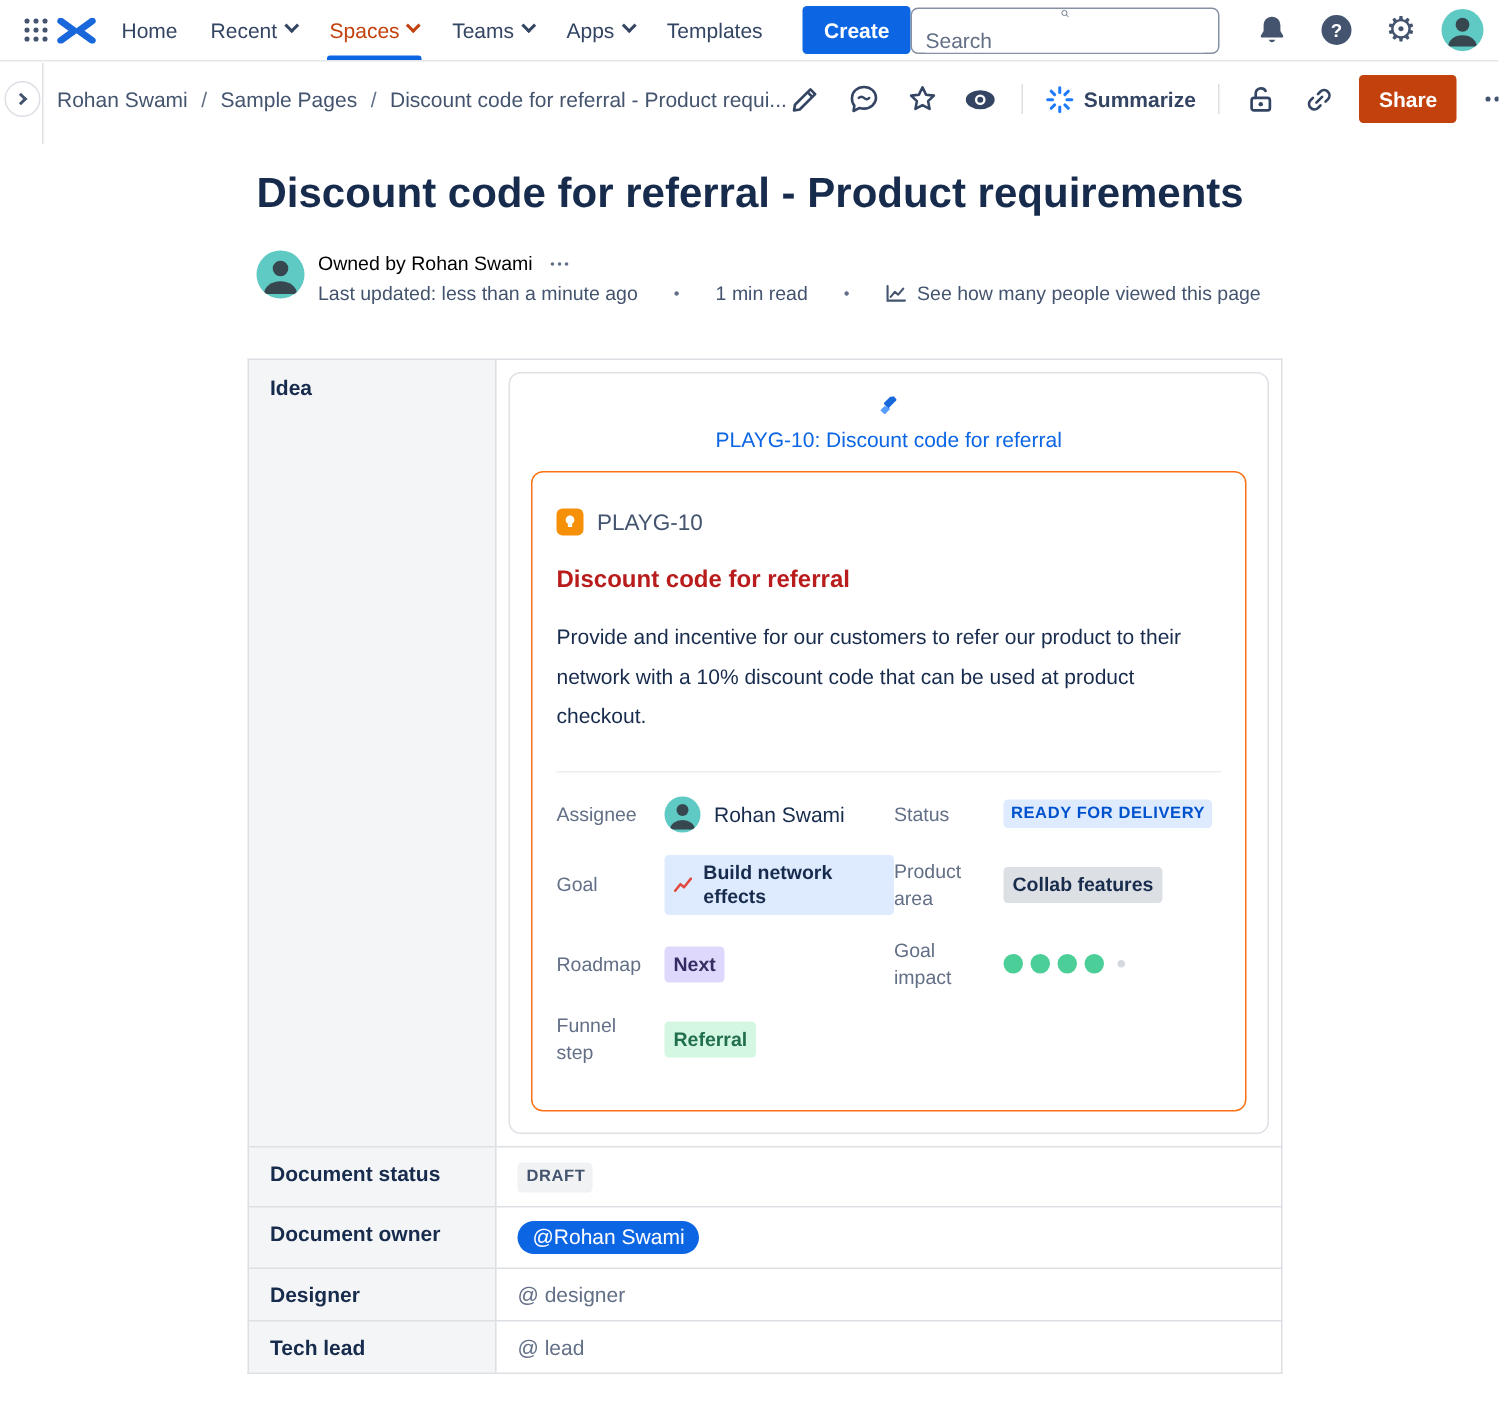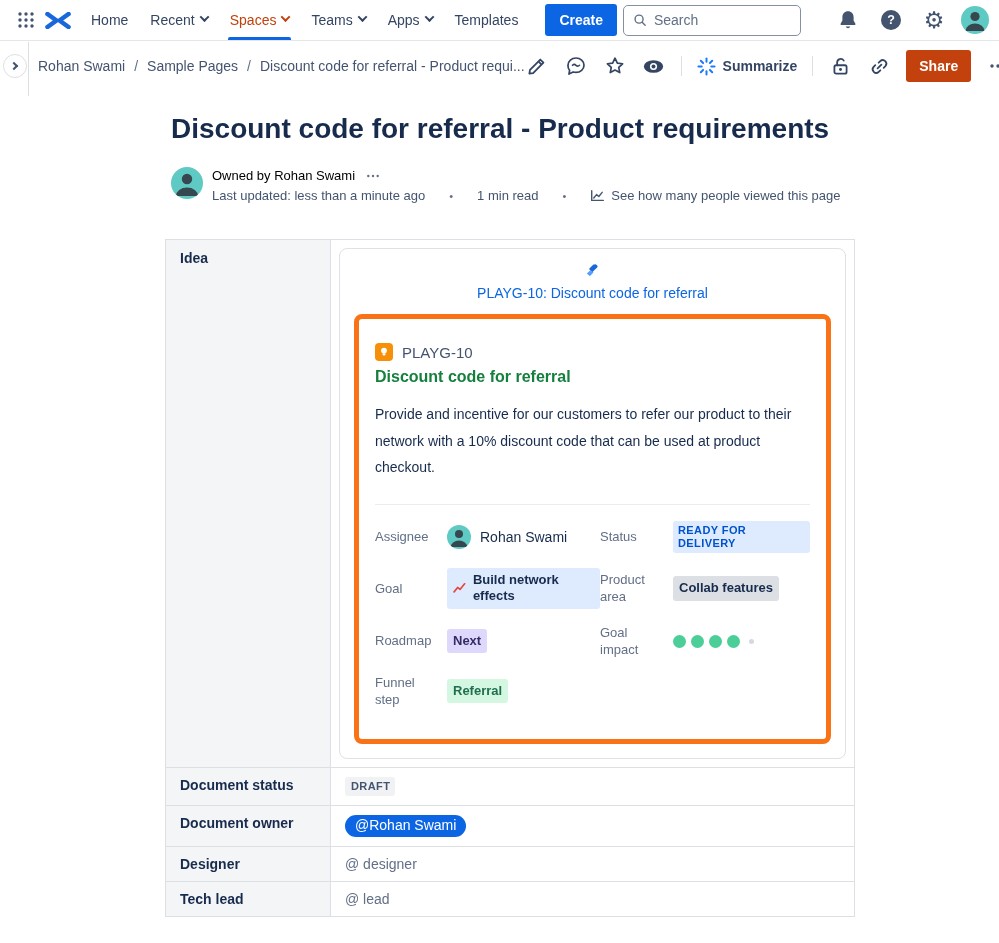--- a/index.html
+++ b/index.html
@@ -39,24 +39,24 @@
     height: 3px; background: #0C66E4; border-radius: 2px 2px 0 0;
   }
   .chev { width: 7px; height: 7px; border-right: 2px solid currentColor; border-bottom: 2px solid currentColor; transform: rotate(45deg) translate(-1px,-1px); margin-top: -3px; }
   .create-btn {
     margin-left: 16px; height: 32px; padding: 0 14px;
     background: #0C66E4; color: #fff; font-size: 14px; font-weight: 600;
     border-radius: 3px;
   }
   .nav-right { margin-left: auto; display: flex; align-items: center; gap: 11px; padding-right: 2px; }
   .search-box {
-    width: 178px; height: 31px;
+    width: 206px; height: 31px;
     border: 1px solid #8590A2; border-radius: 5px;
     display: flex; align-items: center; gap: 7px; padding: 0 9px;
-    margin-right: 20px; background: #fff;
+    margin-right: 8px; background: #fff; flex-direction: column;
   }
   .search-box input { border: none; outline: none; font-size: 14px; width: 100%; color: #44546F; font-family: inherit; }
   .search-box input::placeholder { color: #626F86; }
   .gear-glyph { font-family: "DejaVu Sans", sans-serif; font-size: 23px; color: #44546F; line-height: 1; }
   .avatar {
     width: 28px; height: 28px; border-radius: 50%;
     background: #5FC9C3; position: relative; overflow: hidden; display: inline-block; flex: none;
   }
   .avatar svg { position: absolute; inset: 0; }
 
@@ -92,24 +92,24 @@
   
   .doc-table { margin-top: 36px; width: 690px; border-collapse: collapse; font-size: 14px; }
   .doc-table td { border: 1px solid #DCDFE4; }
   .label-cell { background: #F4F5F7; width: 165px; font-weight: 700; color: #172B4D; padding: 10px 14px; vertical-align: top; }
   .value-cell { padding: 8px 8px; vertical-align: middle; }
   .row-sm .label-cell, .row-sm .value-cell { padding-top: 9px; padding-bottom: 9px; }
 
   
   .smart-card { border: 1px solid #DFE1E6; border-radius: 8px; padding: 13px 14px 14px; background: #fff; }
   .smart-link { display: flex; align-items: center; gap: 8px; font-size: 14px; color: #0C66E4; cursor: pointer; flex-direction: column; }
-  .issue-card { border: 5px solid #f97316; border-radius: 8px; margin-top: 13px; padding: 24px 16px 30px; }
+  .issue-card { border: 1px solid #f97316; border-radius: 8px; margin-top: 13px; padding: 24px 16px 30px; }
   .issue-key-row { display: flex; align-items: center; gap: 9px; font-size: 15px; color: #44546F; }
   .idea-chip { width: 18px; height: 18px; border-radius: 4px; background: #F79009; display: inline-flex; align-items: center; justify-content: center; flex: none; }
-  .issue-title { margin-top: 7px; font-size: 16px; font-weight: 700; color: #15803d; }
+  .issue-title { margin-top: 21px; font-size: 16px; font-weight: 700; color: #b91c1c; }
   .issue-desc { margin-top: 15px; font-size: 14px; line-height: 1.9; color: #172B4D; max-width: 462px; }
   .issue-hr { margin-top: 23px; border: none; border-top: 1px solid #EBECF0; }
   .fields { margin-top: 16px; display: grid; grid-template-columns: 72px 153px 73px 1fr; row-gap: 15px; align-items: center; font-size: 13px; }
   .f-label { color: #626F86; padding-right: 8px; line-height: 1.35; }
   .f-value { display: flex; align-items: center; }
   .assignee-name { font-size: 14px; color: #172B4D; margin-left: 9px; }
   .f-value .avatar { width: 24px; height: 24px; }
   .lozenge { display: inline-block; font-size: 11px; font-weight: 700; letter-spacing: .4px; padding: 3px 5px; border-radius: 3px; line-height: 1.2; }
   .loz-blue { background: #DEEBFF; color: #0052CC; }
   .loz-gray { background: #F1F2F4; color: #44546F; }

